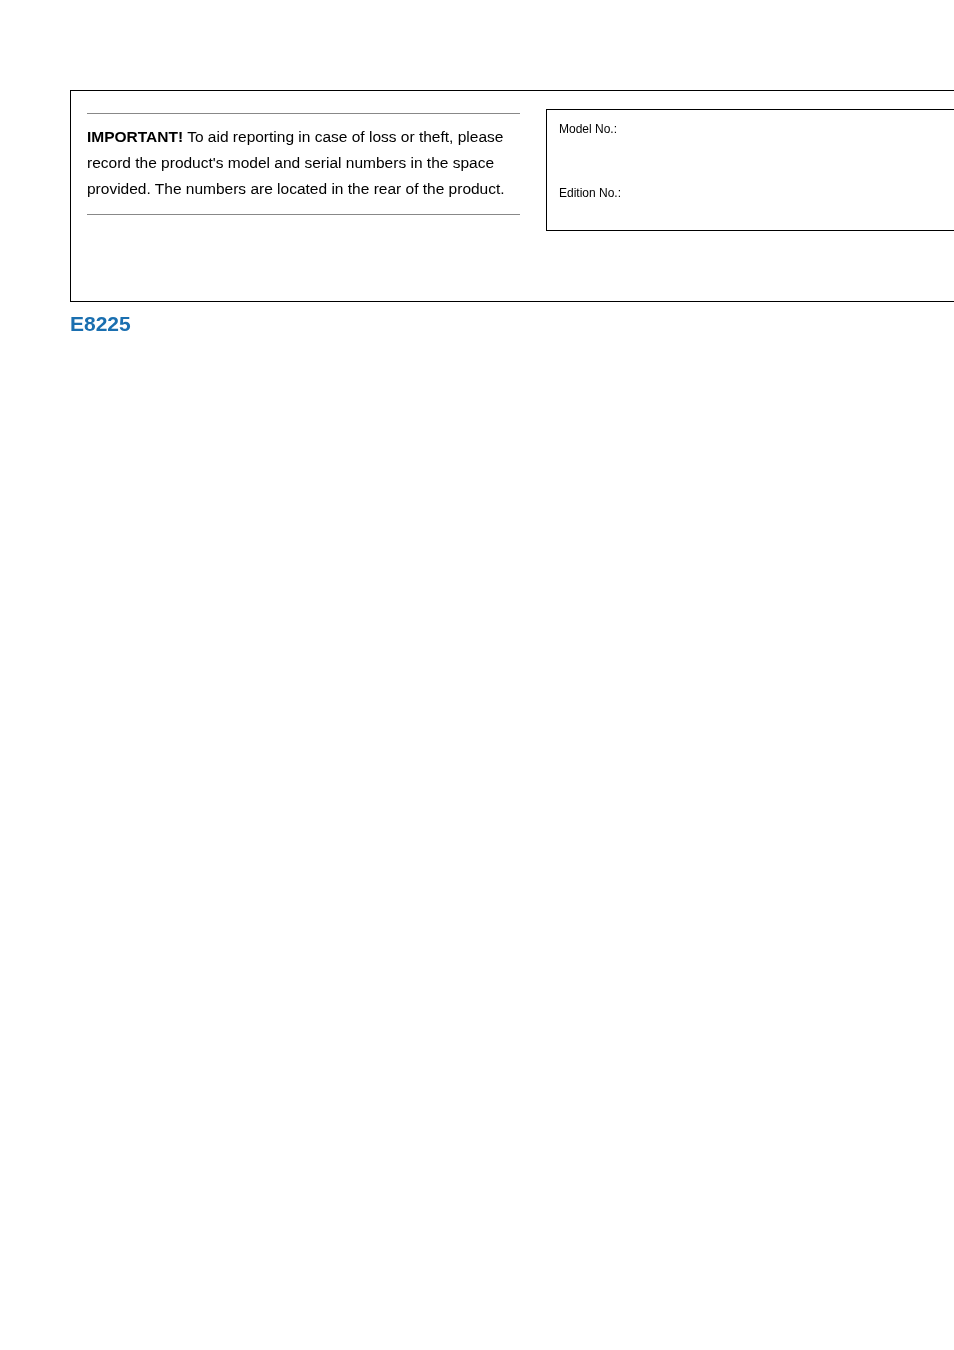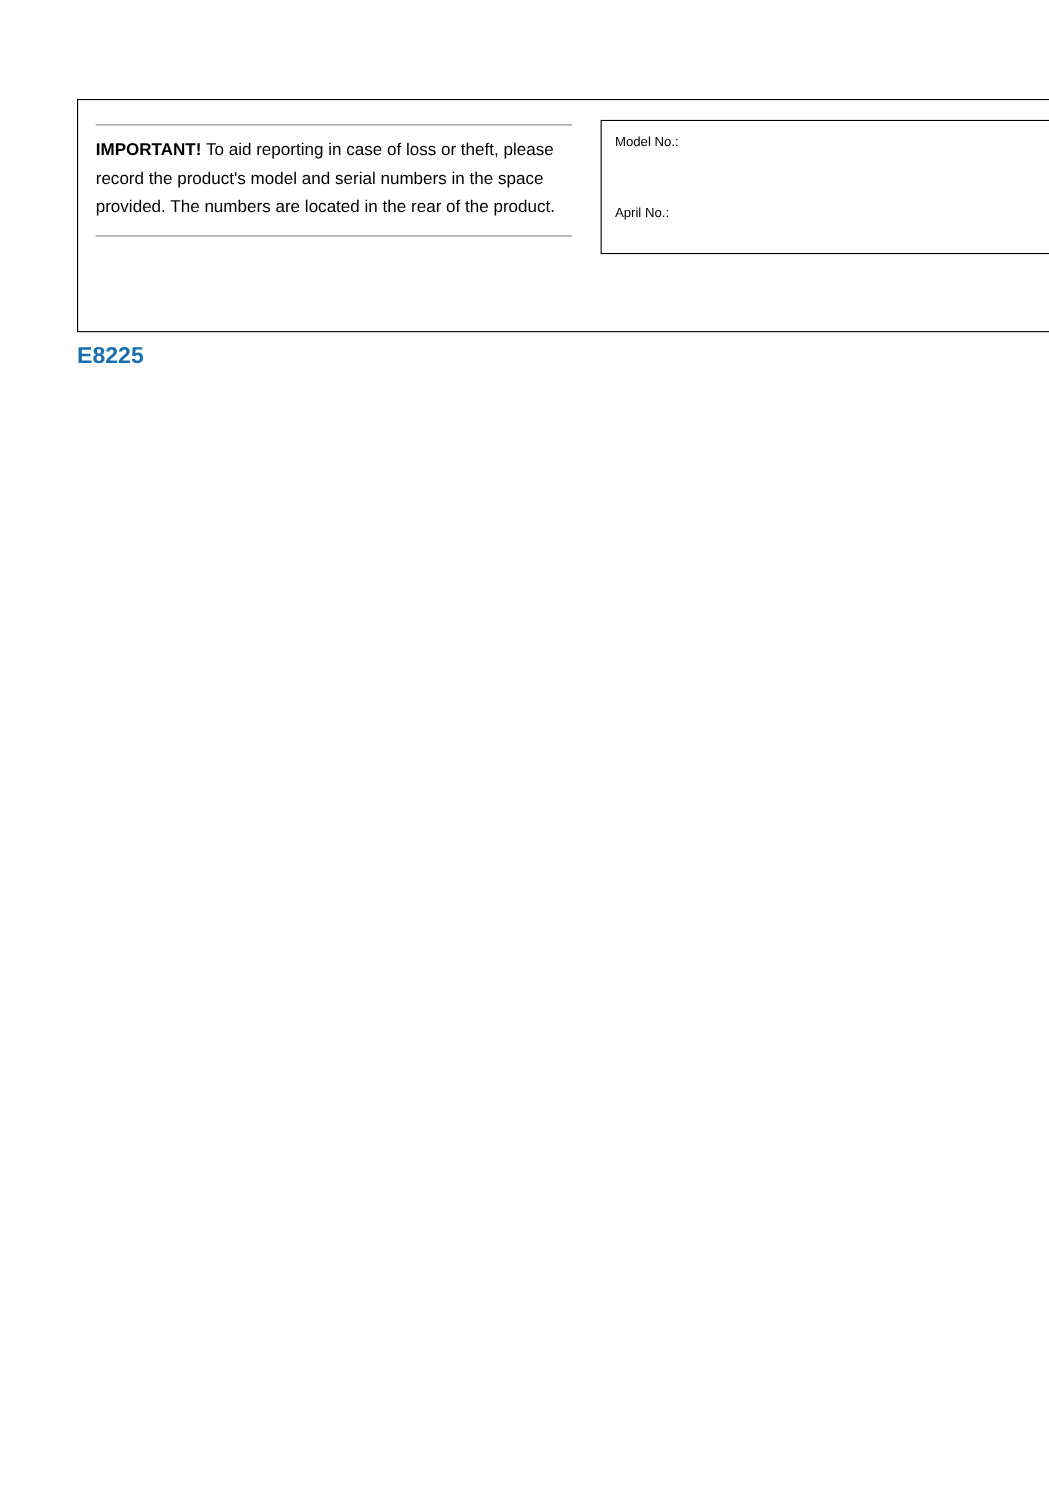--- a/index.html
+++ b/index.html
@@ -73,20 +73,20 @@
     <div class="left-col">
       <div class="important-block">
         <span class="important-label">IMPORTANT!</span><span> To aid reporting in case of loss or theft, please record the product's model and serial numbers in the space provided. The numbers are located in the rear of the product.</span>
       </div>
     </div>
     <div class="right-col">
       <div class="field-row">
         <span>Model No.:</span>
       </div>
       <div class="field-row">
-        <span>April No.:</span>
+        <span>Edition No.:</span>
       </div>
     </div>
   </div>
   <div class="doc-info">
     <div>E8225</div>
   </div>
 </div>
 
 </body></html>

